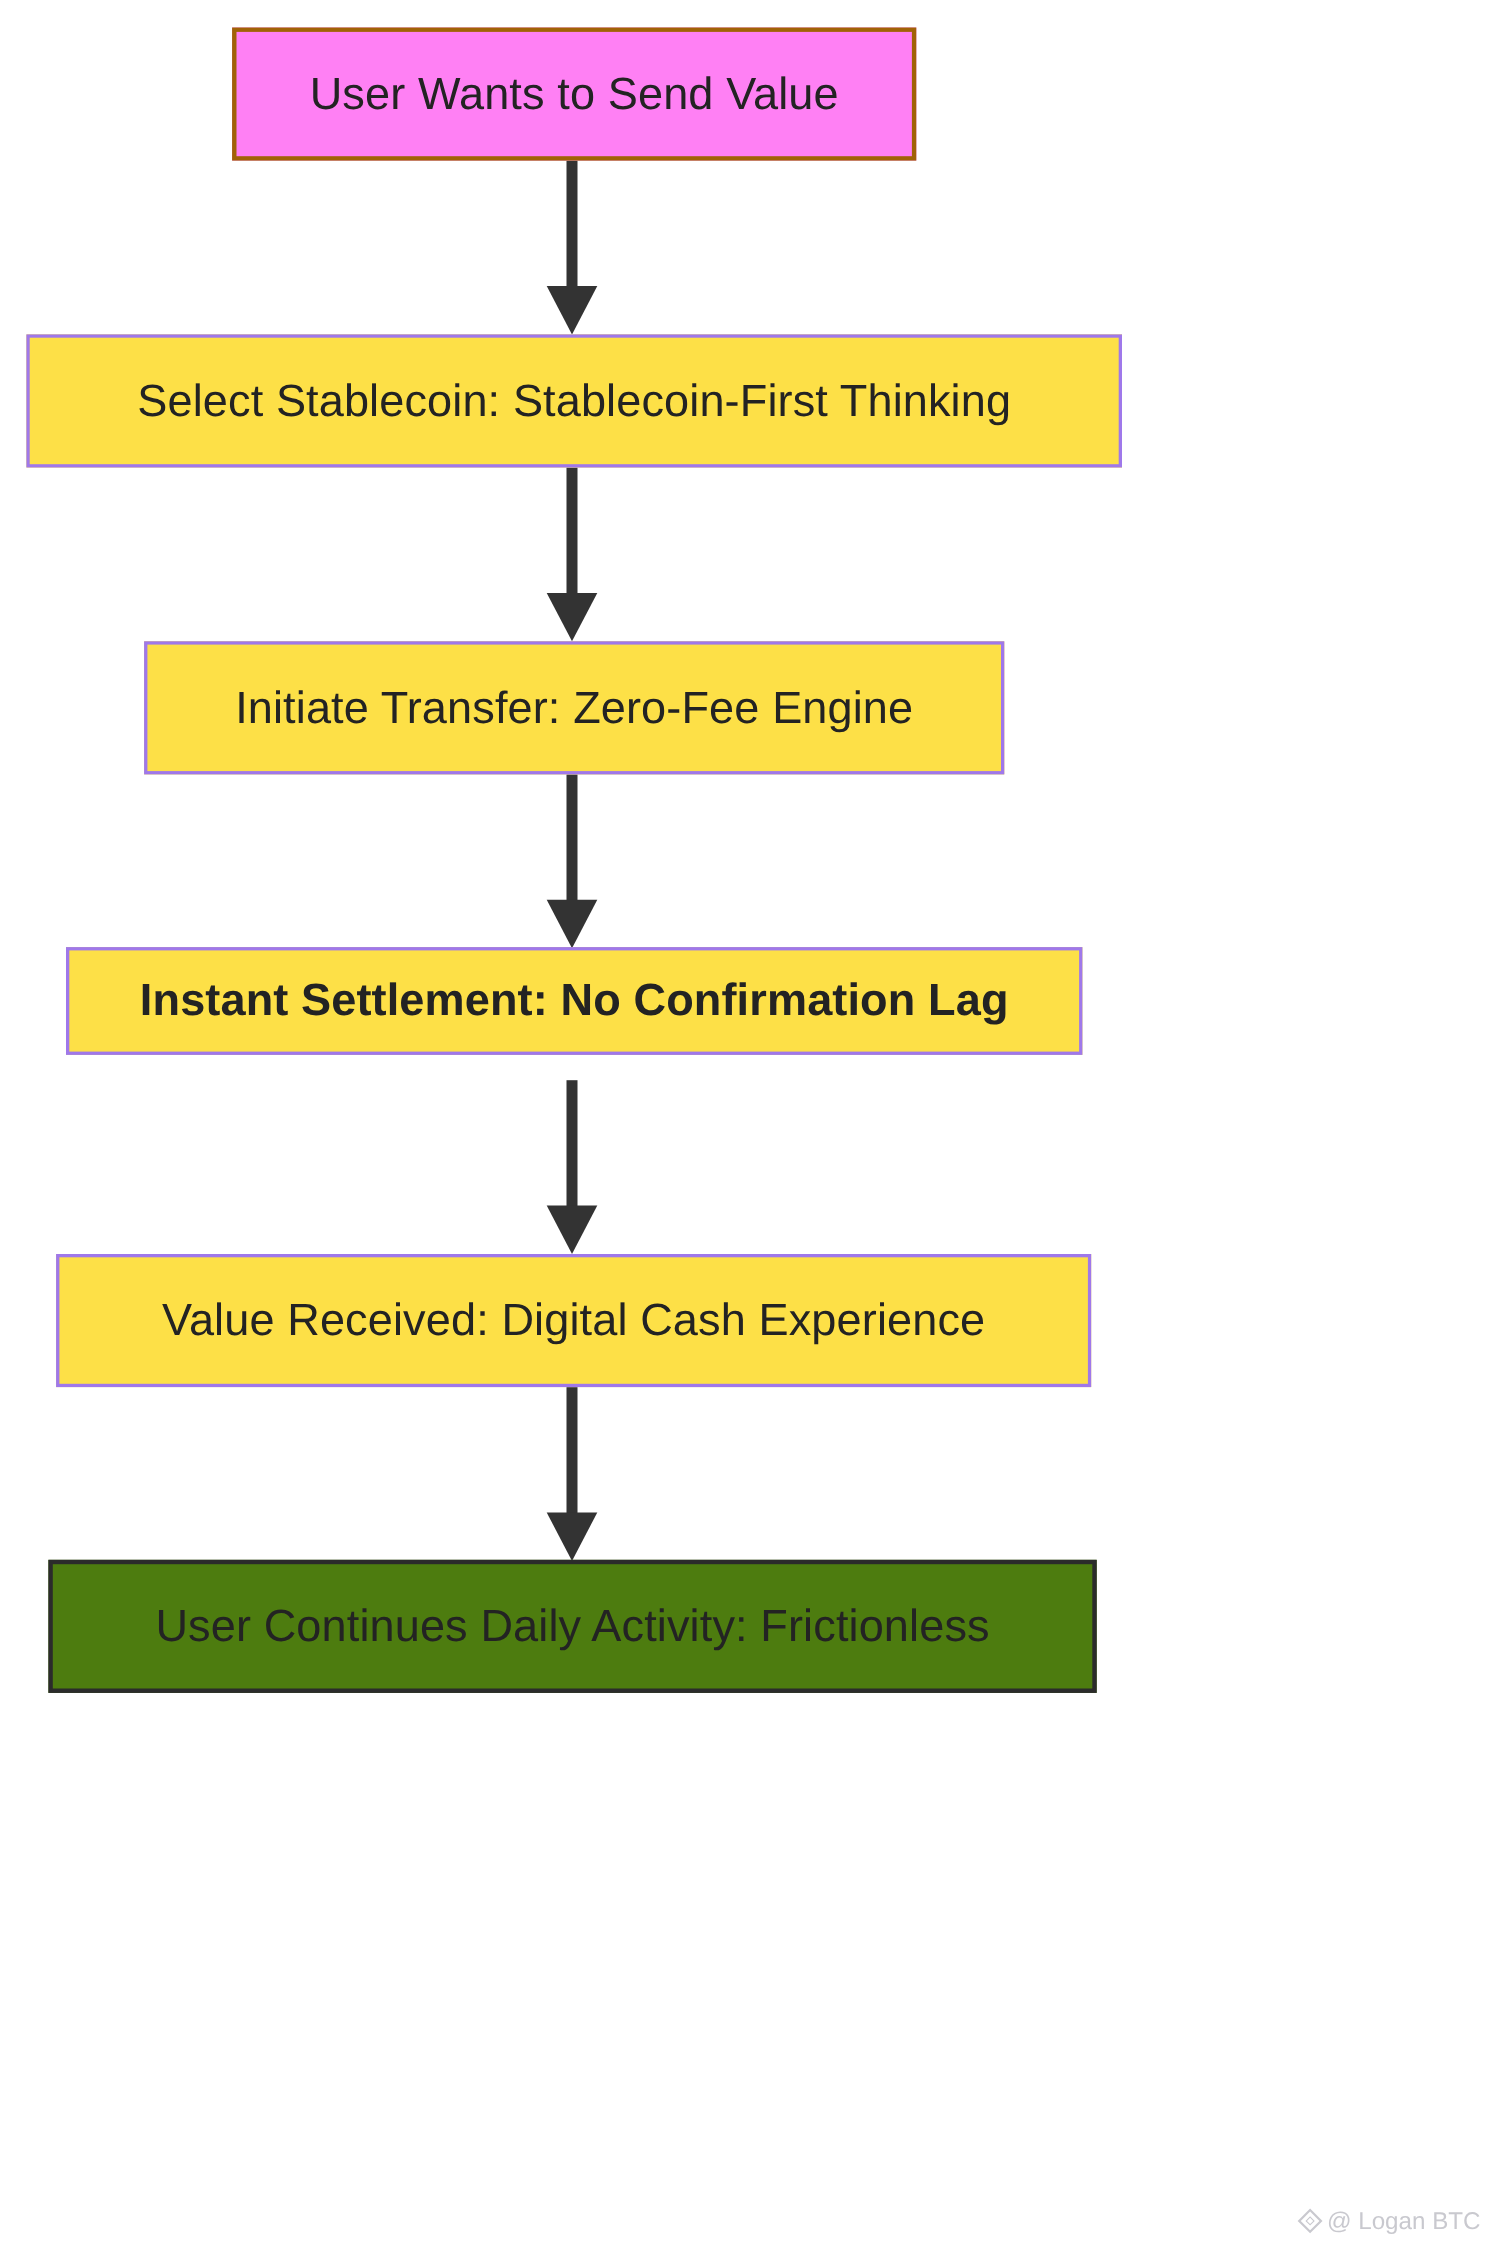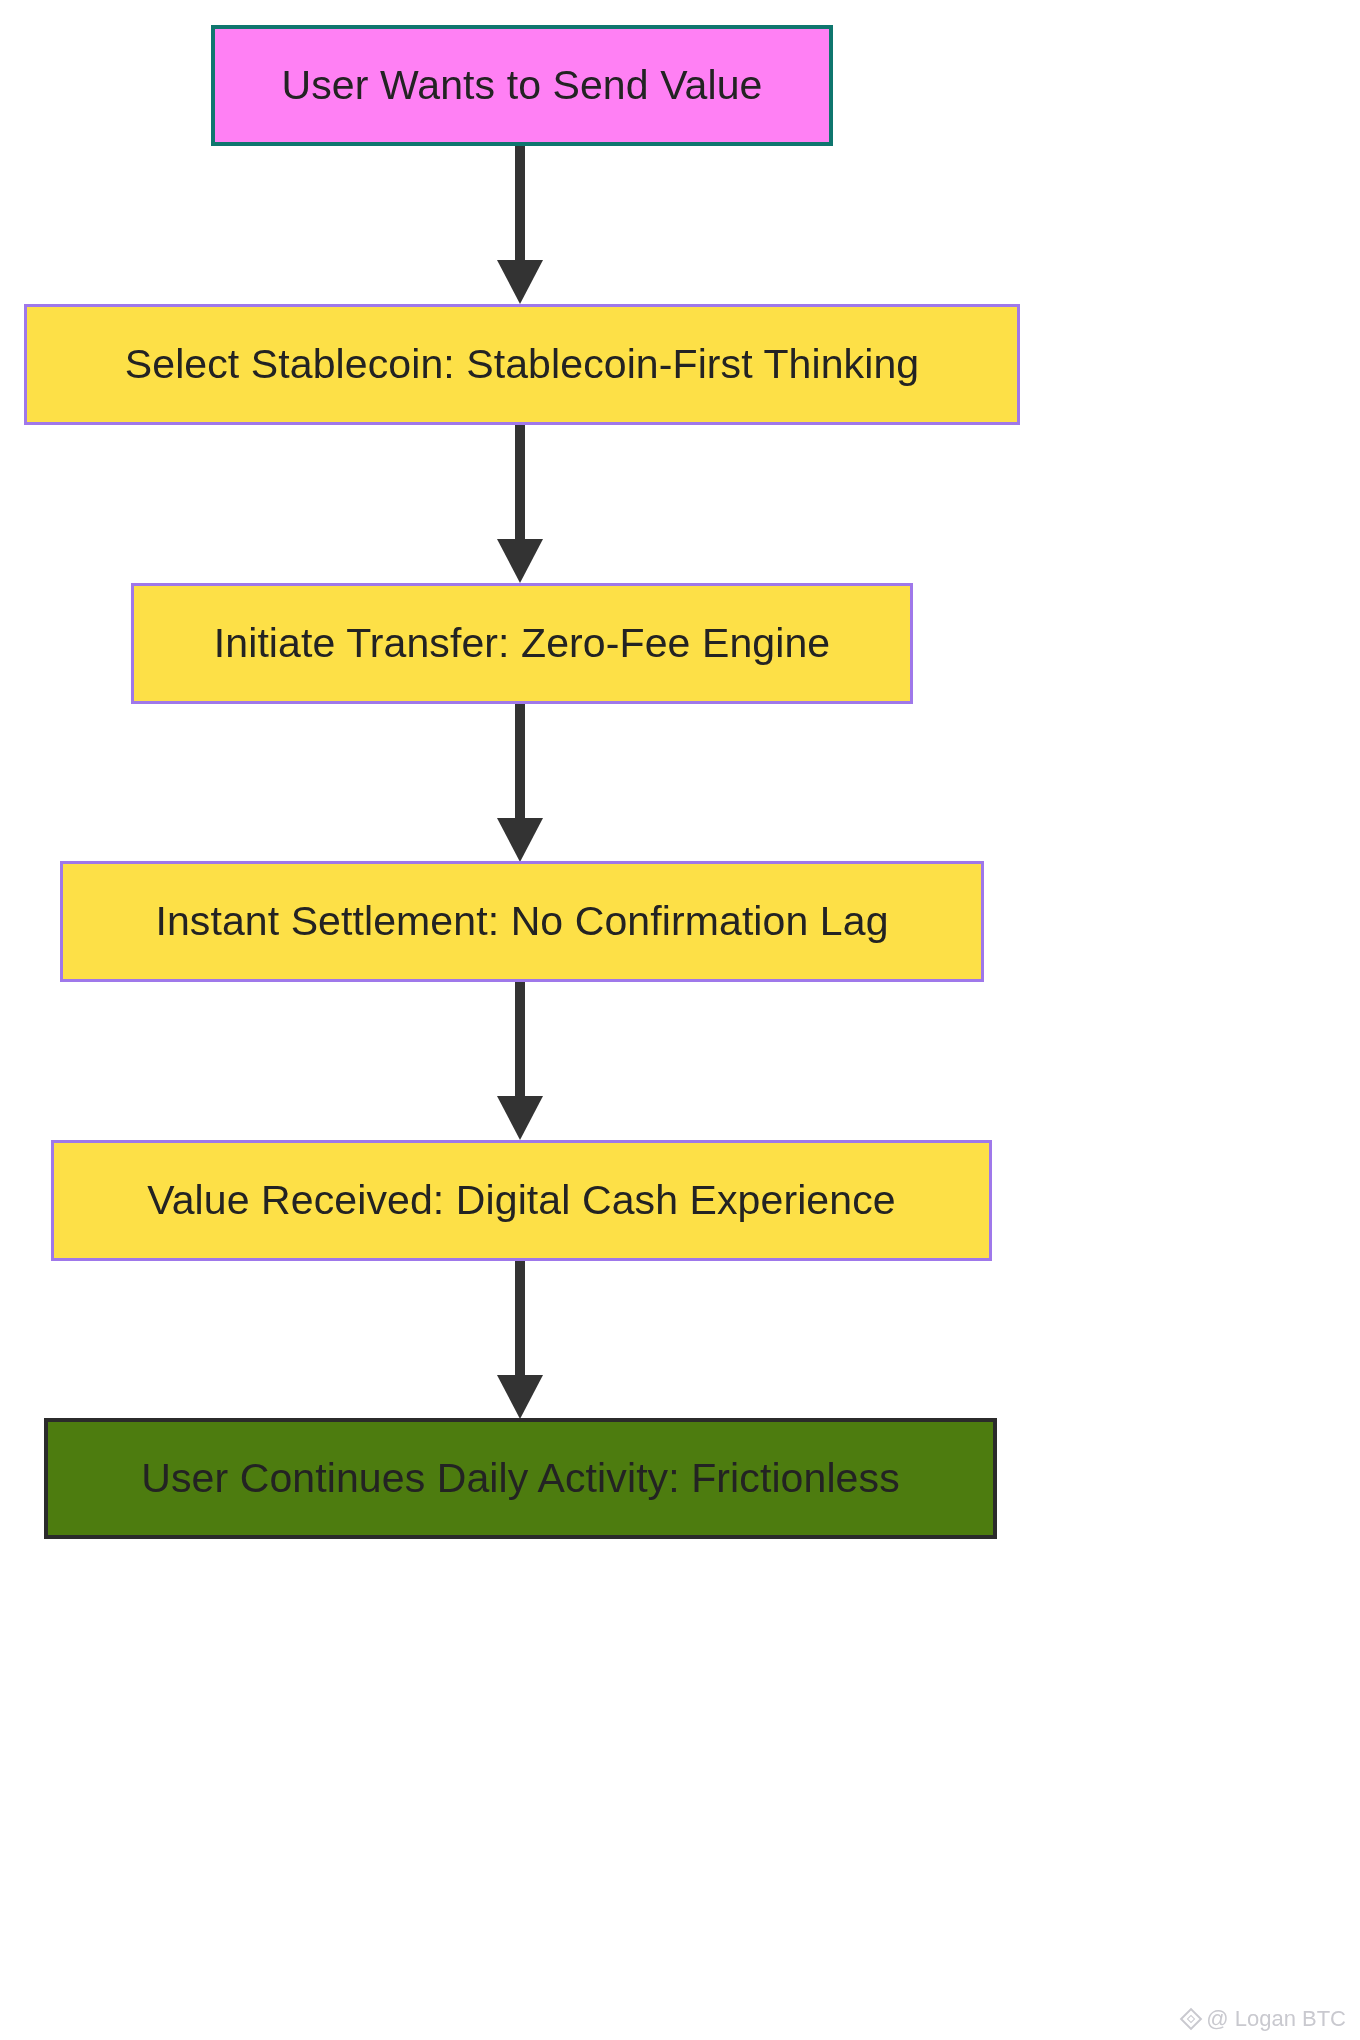--- a/index.html
+++ b/index.html
@@ -33,36 +33,36 @@
     color: #232323;
     font-size: 41px;
     line-height: 1.1;
     letter-spacing: 0.1px;
     white-space: nowrap;
     z-index: 3;
   }
 
   .node.start {
     background: #ff80f4;
-    border: 4px solid #0f766e;
+    border: 4px solid #a16207;
   }
   .node.step {
     background: #fde047;
     border: 3px solid #9f78ea;
   }
   .node.end {
     background: #4d7c0f;
     border: 4px solid #2b2b2b;
   }
 
   
   #node-start    { left: 211px; top: 25px;   width: 622px; height: 121px; }
   #node-select   { left: 24px;  top: 304px;  width: 996px; height: 121px; }
   #node-initiate { left: 131px; top: 583px;  width: 782px; height: 121px; }
-  #node-instant  { left: 60px;  top: 861px;  width: 924px; height: 121px; }
+  #node-instant  { left: 60px;  top: 861px;  width: 924px; height: 98px; font-weight: bold; }
   #node-value    { left: 51px;  top: 1140px; width: 941px; height: 121px; }
   #node-continue { left: 44px;  top: 1418px; width: 953px; height: 121px; }
 
   
   .edge {
     position: absolute;
     left: 515px;
     width: 10px;
     background: #333333;
     z-index: 1;

